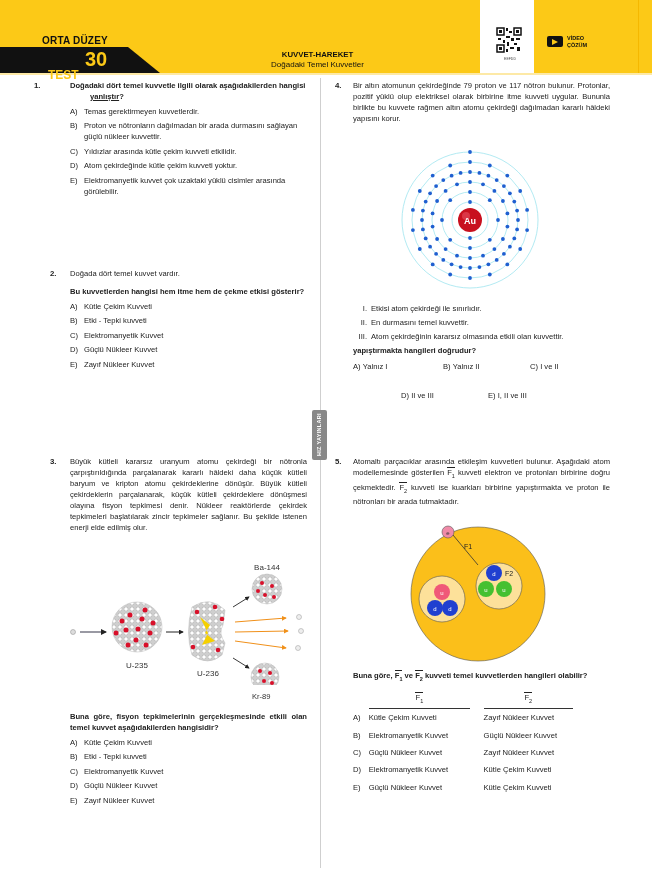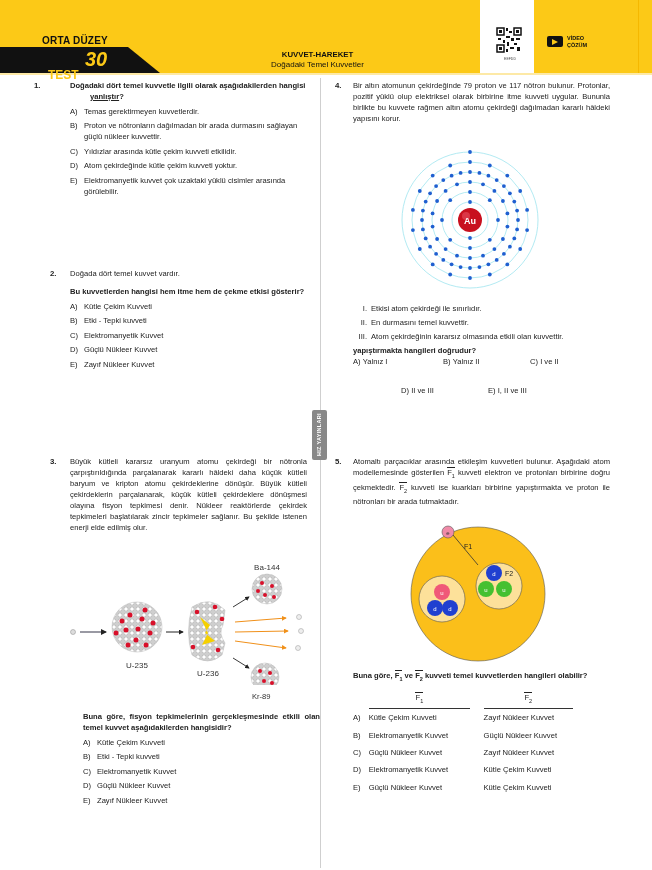--- a/index.html
+++ b/index.html
@@ -4,21 +4,21 @@
 <style>
   html, body { margin:0; padding:0; }
   body { width:652px; height:870px; background:#ffffff; position:relative; overflow:hidden;
          font-family:"Liberation Sans", sans-serif; color:#1a1a1a; }
   .header { position:absolute; left:0; top:0; width:652px; height:73px; background:#fcc917; }
   .header .bottom-line { position:absolute; left:0; top:73px; width:652px; height:2px; background:#fde9a6; }
   .level { position:absolute; left:42px; top:35px; font-size:10px; font-weight:bold; color:#111; letter-spacing:0.2px; }
   .test-band { position:absolute; left:0; top:47px; width:160px; height:26px; background:#111;
                clip-path: polygon(0 0, 128px 0, 160px 26px, 0 26px); }
   .test-label { position:absolute; left:48px; top:68px; font-size:12px; font-weight:bold; color:#fcc917; }
-  .test-num { position:absolute; left:85px; top:48px; font-size:20px; font-weight:bold; color:#fcc917;font-style:italic; }
+  .test-num { position:absolute; left:85px; top:48px; font-size:20px; font-weight:bold; color:#fcc917; }
   .topic { position:absolute; left:230px; top:50px; width:175px; text-align:center; font-size:7.8px; font-weight:bold; color:#111; }
   .subtopic { position:absolute; left:230px; top:60px; width:175px; text-align:center; font-size:8px; color:#111; }
   .qr-box { position:absolute; left:480px; top:0; width:54px; height:73px; background:#fff; }
   .qr { position:absolute; left:496px; top:27px; width:26px; height:26px; }
   .qr-code { position:absolute; left:490px; top:57px; width:40px; text-align:center; font-size:3.5px; color:#444; }
   .video-icon { position:absolute; left:547px; top:36px; width:16px; height:11px; background:#111; border-radius:2px; }
   .video-icon:after { content:""; position:absolute; left:5px; top:2.5px; border-left:6px solid #fcc917; border-top:3px solid transparent; border-bottom:3px solid transparent; }
   .video-label { position:absolute; left:567px; top:35px; font-size:5.5px; font-weight:bold; line-height:6.5px; color:#111; }
   .header-divider { position:absolute; left:638px; top:0; width:1px; height:73px; background:#f5b800; }
 
@@ -30,21 +30,21 @@
   .q { position:absolute; font-size:7.6px; line-height:11px; color:#222; }
   .qnum { position:absolute; font-weight:bold; font-size:7.8px; }
   .stem { font-weight:bold; }
   .opt { position:relative; padding-left:14px; margin:3.5px 0 0 0; }
   .opt .letter { position:absolute; left:0; top:0; }
   .plain { margin:0; text-align:justify; }
   u { text-decoration:underline;margin-left:20px; }
 
   .rn { position:relative; padding-left:18px; margin-top:3px; }
   .rn .numr { position:absolute; left:2px; top:0; width:12px; text-align:right; }
-  .ans-row { display:flex; }
+  .ans-row { display:flex; margin-top:5px; }
   .ans-row span { display:inline-block; }
 
   .tbl { width:220px; margin-top:6px; border-collapse:collapse; font-size:7.6px; }
   .tbl td { padding:3.2px 0; white-space:nowrap; }
   .tbl th { font-weight:normal; padding-bottom:2px; }
   .tbl .hdr { border-bottom:1px solid #333; text-align:center; }
   .fvec { position:relative; display:inline-block; }
   .fvec:before { content:""; position:absolute; left:0; right:0; top:0; border-top:1px solid #222; }
   sub { font-size:5.5px; }
 </style>
@@ -186,21 +186,21 @@
   <g>
     <circle cx="205" cy="122" r="14" fill="url(#nuc)" stroke="#bbb" stroke-width="0.5"></circle>
     <circle cx="200" cy="116" r="2" fill="#d8102a"></circle>
       <circle cx="210" cy="118" r="2" fill="#d8102a"></circle>
     <circle cx="204" cy="126" r="2" fill="#d8102a"></circle>
       <circle cx="212" cy="128" r="2" fill="#d8102a"></circle>
   </g>
 </svg>
 <div style="position:absolute; left:252px; top:692px; font-size:7.6px; color:#333;">Kr-89</div>
 
-<div class="q" style="left:70px; top:711px; width:237px;margin-left:13px;">
+<div class="q" style="left:70px; top:711px; width:237px;">
   <p class="plain stem">Buna göre, fisyon tepkimelerinin gerçekleşmesinde etkili olan temel kuvvet aşağıdakilerden hangisidir?</p>
   <div class="opt"><span class="letter">A)</span><span>Kütle Çekim Kuvveti</span></div>
   <div class="opt"><span class="letter">B)</span><span>Etki - Tepki kuvveti</span></div>
   <div class="opt"><span class="letter">C)</span><span>Elektromanyetik Kuvvet</span></div>
   <div class="opt"><span class="letter">D)</span><span>Güçlü Nükleer Kuvvet</span></div>
   <div class="opt"><span class="letter">E)</span><span>Zayıf Nükleer Kuvvet</span></div>
 </div>
 
 <div class="q" style="left:335px; top:80px; width:275px;">
   <span class="qnum" style="left:0; top:0;">4.</span>

